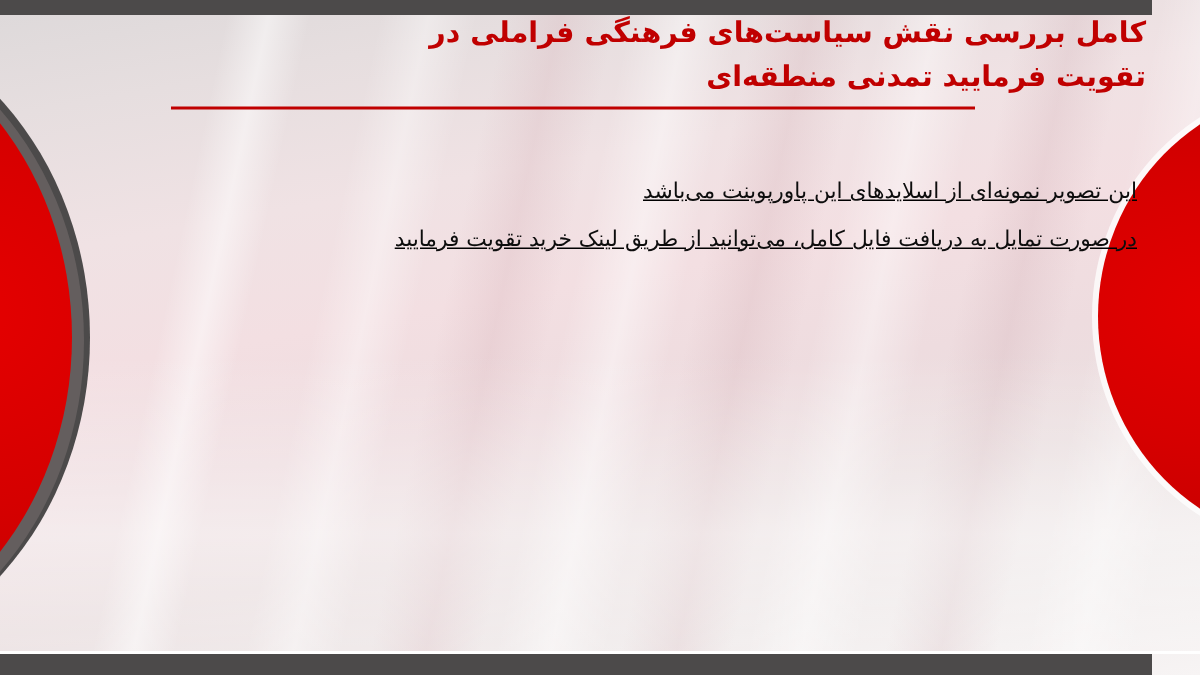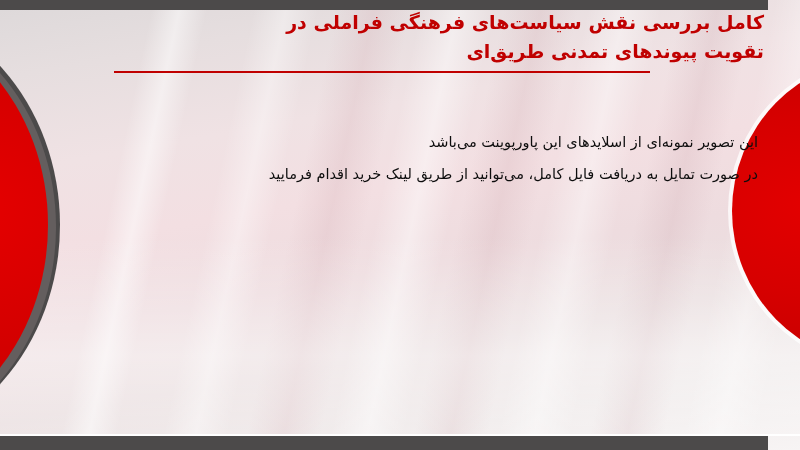--- a/index.html
+++ b/index.html
@@ -146,25 +146,26 @@
     top: 71px;
     right: 150px;
     width: 536px;
     height: 2px;
     background: #C00000;
   }
 
   
   .body-block {
     position: absolute;
-    top: 126px;
+    top: 112px;
     right: 42px;
     left: 110px;
     text-align: right;
     direction: rtl;
+    text-decoration: underline;
   }
   .body-line {
     color: #0d0d0d;
     font-size: 14.5px;
     font-weight: normal;
     line-height: 32px;
     white-space: nowrap;
   }
 </style>
 </head>
@@ -182,22 +183,22 @@
   <div class="left-arc-outer"></div>
   <div class="left-arc-shadow"></div>
   <div class="left-red"></div>
 
   <div class="rail rail-top"></div>
   <div class="rail-bottom-hairline"></div>
   <div class="rail rail-bottom"></div>
 
   <div class="title-block">
     <div class="title-line">کامل بررسی نقش سیاست‌های فرهنگی فراملی در</div>
-    <div class="title-line">تقویت پیوندهای تمدنی طریق‌ای</div>
+    <div class="title-line">تقویت فرمایید تمدنی منطقه‌ای</div>
   </div>
   <div class="title-rule"></div>
 
   <div class="body-block">
     <div class="body-line">این تصویر نمونه‌ای از اسلایدهای این پاورپوینت می‌باشد</div>
-    <div class="body-line">در صورت تمایل به دریافت فایل کامل، می‌توانید از طریق لینک خرید اقدام فرمایید</div>
+    <div class="body-line">در صورت تمایل به دریافت فایل کامل، می‌توانید از طریق لینک خرید تقویت فرمایید</div>
   </div>
 
 </div>
 
 </body></html>

